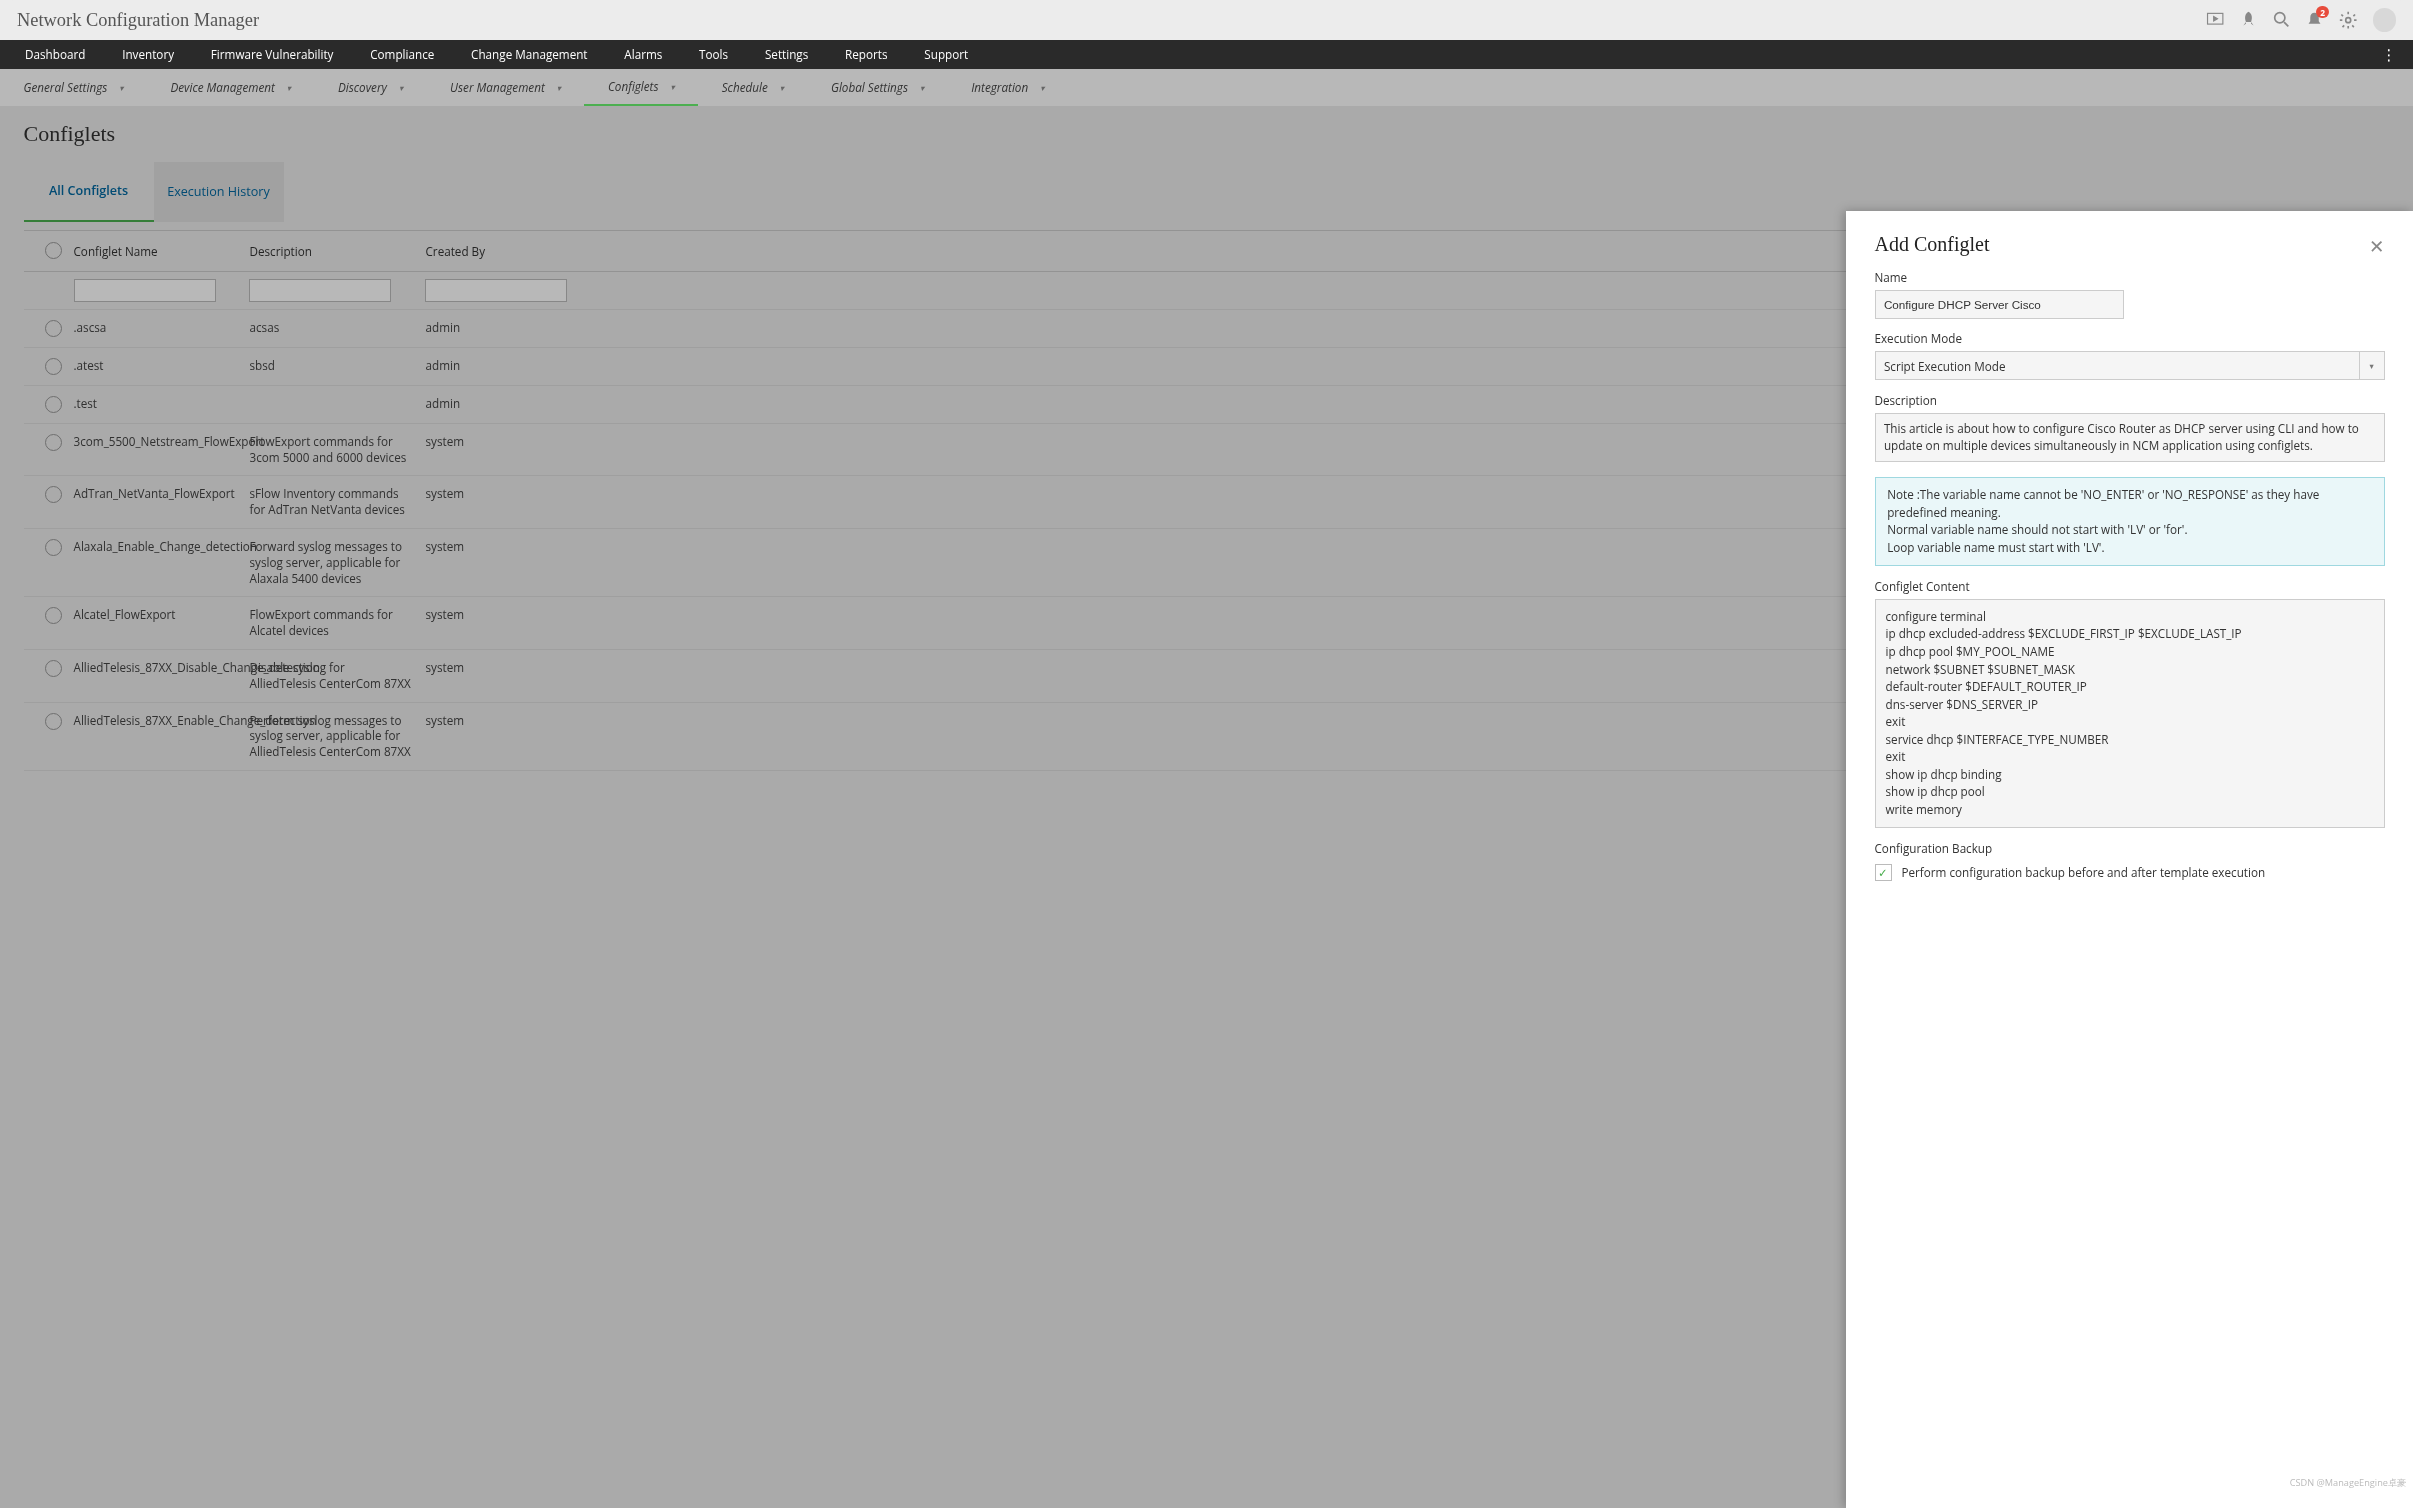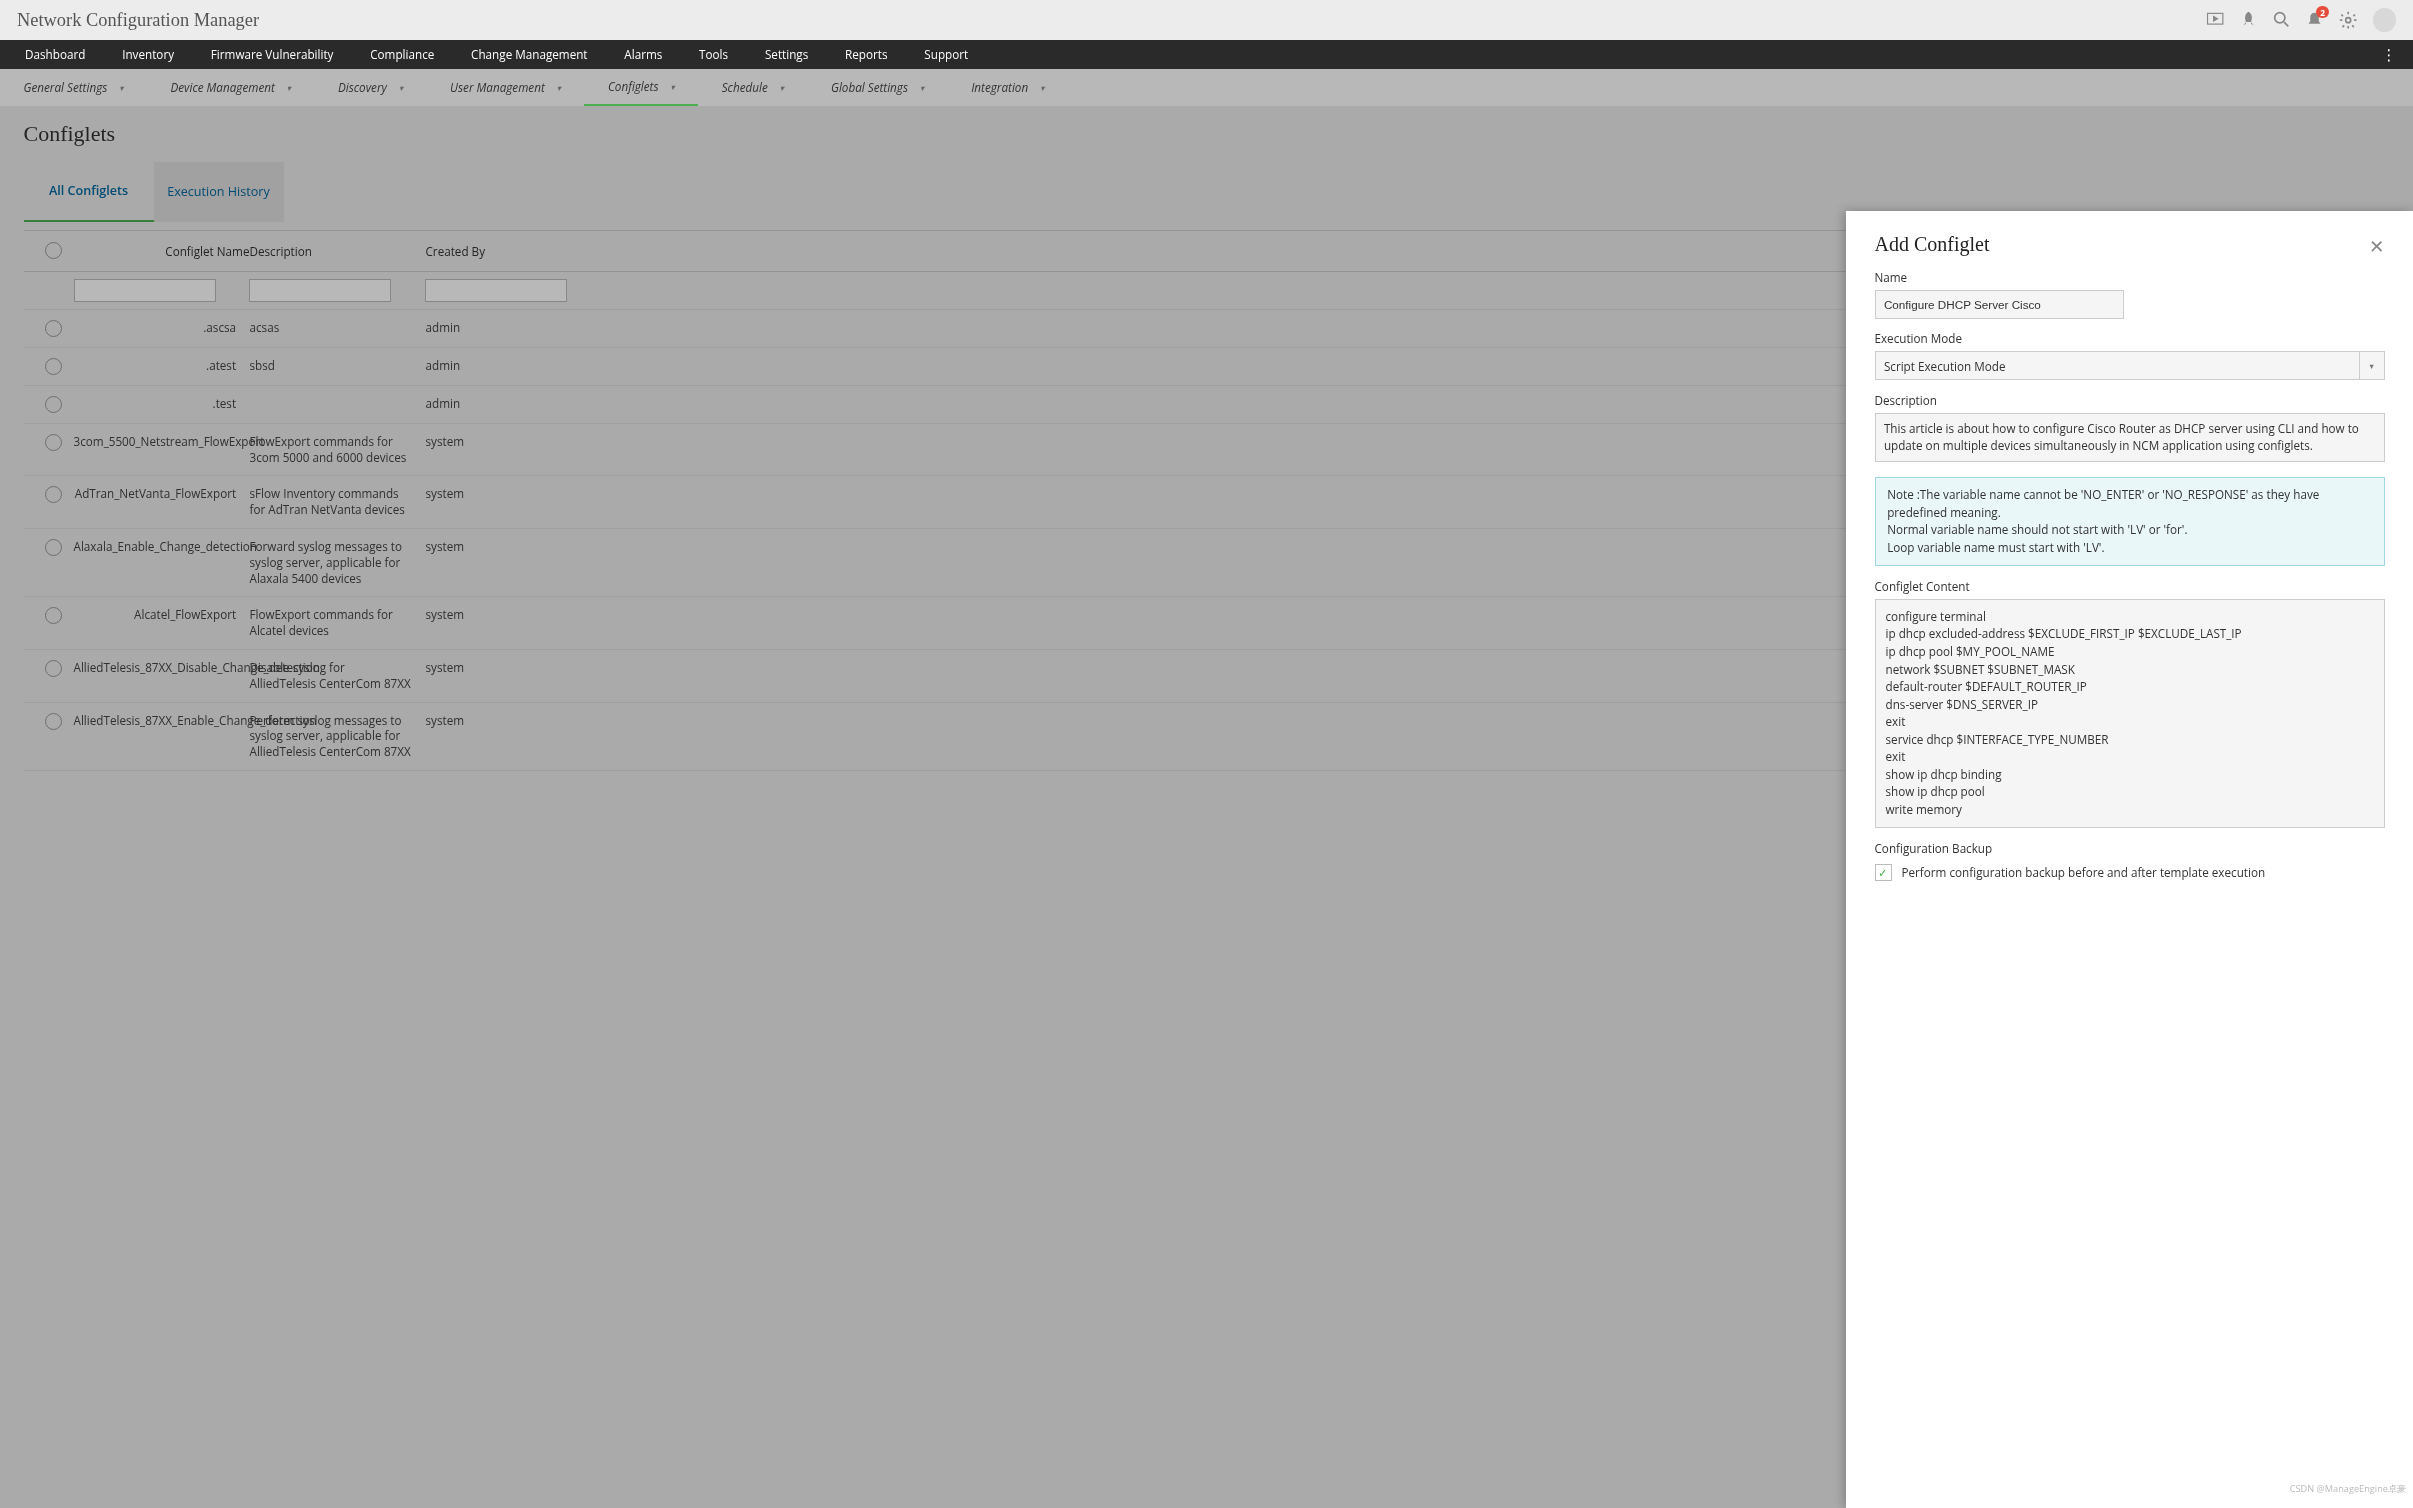--- a/index.html
+++ b/index.html
@@ -17,21 +17,21 @@
 .sub-nav-item { display: flex; align-items: center; padding: 0 23.5px; cursor: pointer; gap: 12px; font-style: italic; }
 .sub-nav-item.active { border-bottom: 2.5px solid #4caf50; background: #b8b8b8; }
 .chev { font-size: 8.4px; color: #666; }
 .page-body { padding: 15px 23.5px; }
 .page-title { font-family: Georgia, serif; font-size: 22px; color: #333; margin-bottom: 15px; }
 .tabs { display: flex; }
 .tab { width: 130px; height: 60px; display: flex; align-items: center; justify-content: center; text-align: center; font-size: 12.6px; color: #0369a1; cursor: pointer; background: #e0e0e0; }
 .tab.active { background: #ececec; border-bottom: 2.5px solid #4caf50; font-weight: 600; }
 .table-head { display: flex; align-items: center; border-top: 0.8px solid #ccc; border-bottom: 0.8px solid #ccc; height: 42px; padding: 0 10px; margin-top: 8.4px; }
 .col-check { width: 40px; display: flex; justify-content: center; }
-.col-name { width: 176px; text-align: right; }
+.col-name { width: 176px; }
 .col-desc { width: 176px; }
 .col-by { width: 151px; }
 .radio { width: 17px; height: 17px; border: 1.7px solid #999; border-radius: 50%; }
 .filter-row { display: flex; align-items: center; padding: 6.7px 10px; border-bottom: 0.8px solid #ddd; }
 .filter-input { height: 23.5px; border: 0.8px solid #bbb; background: #fff; margin-right: 10px; }
 .row { display: flex; align-items: flex-start; padding: 10px 10px; border-bottom: 0.8px solid #ddd; color: #444; font-size: 11.7px; }
 .row .col-name, .row .col-desc, .row .col-by { padding-right: 13.4px; line-height: 1.35; }
 .overlay { position: absolute; inset: 0; background: rgba(0,0,0,0.28); }
 .drawer { position: absolute; top: 105px; right: 0; bottom: 0; width: 567px; background: #fff; box-shadow: -1.7px 0 10px rgba(0,0,0,0.25); padding: 22px 28.5px; overflow-y: auto; }
 .drawer-header { display: flex; justify-content: space-between; align-items: flex-start; margin-bottom: 11px; }
@@ -40,21 +40,21 @@
 .field-label { font-size: 11.7px; color: #333; margin-bottom: 5px; margin-top: 11.7px; }
 .field-label:first-of-type { margin-top: 0; }
 .field-input { width: 249px; height: 28.5px; border: 0.8px solid #ccc; background: #f5f5f5; padding: 0 8.4px; font-size: 11.7px; color: #333; }
 .field-select { width: 100%; height: 28.5px; border: 0.8px solid #ccc; background: #f5f5f5; padding: 0 8.4px; font-size: 11.7px; color: #333; position: relative; display: flex; align-items: center; }
 .select-arrow { position: absolute; right: 0; top: 0; width: 25px; height: 100%; border-left: 0.8px solid #ccc; display: flex; align-items: center; justify-content: center; font-size: 8.4px; color: #777; }
 .field-textarea { width: 100%; border: 0.8px solid #ccc; background: #f5f5f5; padding: 6.7px 8.4px; font-size: 11.7px; color: #333; line-height: 1.45; resize: none; font-family: inherit; }
 .note-box { border: 0.8px solid #9fd8e0; background: #eaf7f9; padding: 8.4px 11.7px; margin-top: 15px; font-size: 11.7px; color: #333; line-height: 1.5; }
 .content-box { width: 100%; border: 0.8px solid #ccc; background: #f5f5f5; padding: 8.4px 10px; font-size: 11.7px; color: #333; line-height: 1.5; white-space: pre-wrap; font-family: inherit; min-height: 193px; }
 .checkbox-row { display: flex; align-items: center; gap: 10px; margin-top: 8.4px; }
 .checkbox { width: 17px; height: 17px; border: 0.8px solid #bbb; display: flex; align-items: center; justify-content: center; color: #4caf50; font-size: 11.7px; }
-.watermark { position: absolute; bottom: 12px; right: 6.7px; font-size: 9.2px; color: #bbb; }
+.watermark { position: absolute; bottom: 18px; right: 6.7px; font-size: 9.2px; color: #bbb; }
 .content-wrap { position: relative; height: calc(100vh - 106px); }
 .underlay { position: absolute; inset: 0; }
 svg { display: block; }
 </style>
 </head>
 <body>
 
 <div class="app-header">
   <div class="app-title">Network Configuration Manager</div>
   <div class="header-icons">

